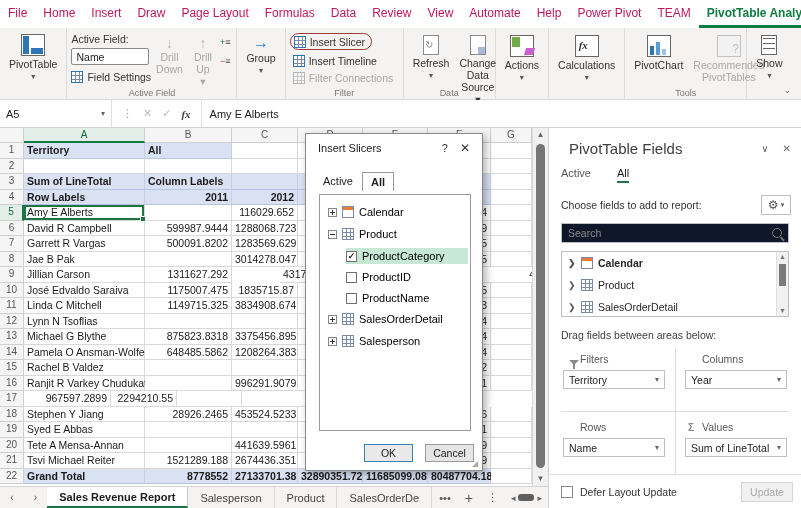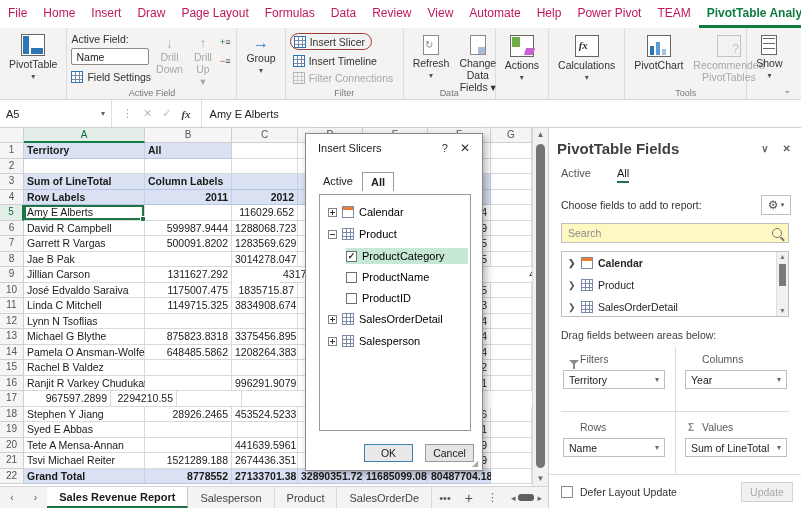--- a/index.html
+++ b/index.html
@@ -79,28 +79,28 @@
   .expander::before,.expander::after { content:""; position:absolute; background:#333; }
   .expander::before { left:1px; right:1px; top:3px; height:1px; }
   .expander.plus::after { top:1px; bottom:1px; left:3px; width:1px; }
   .cb { width:11px; height:11px; border:1px solid #707070; background:#fff; flex:none; font-size:9px; line-height:9px; text-align:center; color:#1a1a1a; font-weight:bold; }
   #dlg-btns { position:absolute; left:0; right:0; top:310px; display:flex; justify-content:flex-end; gap:12px; padding-right:8px; }
   .dbtn { width:49px; height:18px; background:#e5e5e5; border:1px solid #9a9a9a; font-size:10.5px; text-align:center; line-height:16px; color:#1a1a1a; }
   .dbtn.def { border:1.5px solid #3c7fb1; background:#e9e9e9; }
   #dlg-grip { position:absolute; right:2px; bottom:2px; width:8px; height:8px; color:#aaa; font-size:8px; line-height:8px; }
   
   #pane { position:absolute; left:548px; top:128px; width:253px; height:380px; background:#fff; border-left:1px solid #d0d0d0; font-size:10.5px; color:#333; }
-  #pane-title { display:flex; align-items:center; padding:12px 10px 6px 8px; font-size:15px; color:#404040;font-weight:bold; }
+  #pane-title { display:flex; align-items:center; padding:12px 10px 6px 20px; font-size:15px; color:#404040; }
   #pane-title .pic { margin-left:auto; color:#666; font-size:10px; }
   #pane-title .pic + .pic { margin-left:14px; }
   #pane-tabs { display:flex; gap:26px; padding:4px 12px 8px; font-size:11px; color:#555; }
   .ptab.active { color:#1a1a1a; border-bottom:2px solid #217346; padding-bottom:2px; }
   #chooser { display:flex; align-items:center; padding:4px 10px 6px 12px; }
   #gearbtn { margin-left:auto; width:30px; height:20px; border:1px solid #bfbfbf; background:#fff; display:flex; align-items:center; justify-content:center; gap:2px; color:#555; font-size:11px; }
-  #searchbox { margin:2px 12px 8px; height:20px; border:1px solid #bfbfbf; display:flex; align-items:center; padding:0 6px; color:#8a8a8a; background:#fef9c3; }
+  #searchbox { margin:2px 12px 8px; height:20px; border:1px solid #bfbfbf; display:flex; align-items:center; padding:0 6px; color:#8a8a8a; background:#0f172a; }
   #fieldlist { position:relative; margin:0 12px; height:66px; border:1px solid #bfbfbf; overflow:hidden; background:#fff; }
   .fitem { display:flex; align-items:center; gap:5px; height:22px; padding-left:6px; color:#262626; }
   .fitem .ch { color:#555; font-size:9px; width:8px; }
   .fitem.b { font-weight:bold; }
   #flscroll { position:absolute; right:0; top:0; bottom:0; width:12px; background:#f1f1f1; border-left:1px solid #e0e0e0; font-size:7px; color:#777; text-align:center; }
   #flscroll .thumb { position:absolute; left:2px; right:2px; top:12px; height:22px; background:#7a7a7a; }
   #flscroll .up { line-height:10px; }
   #flscroll .dn { position:absolute; bottom:0; left:0; right:0; line-height:10px; }
   #draglabel { padding:12px 12px 6px; color:#404040; }
   #areas { position:relative; margin:0 12px; height:128px; }
@@ -225,21 +225,21 @@
           <span style="position:absolute;left:2px;top:4px;color:#8a8a8a;font-size:10px">↻</span>
         </span>
       <span>Refresh</span>
       <span class="chev">▾</span>
     </div>
     <div class="bigbtn" style="padding-top:4px">
       <span class="big-icon" style="width:16px;height:20px">
           <span class="bi-frame" style="border-color:#8a8a8a"></span>
           <span class="bi-blue" style="right:1px;bottom:1px;width:7px;height:7px;background:#a9b9d9"></span>
         </span>
-      <span><span>Change Data</span><br><span>Fields</span> ▾</span>
+      <span><span>Change Data</span><br><span>Source</span> ▾</span>
     </div>
     <span class="glabel">Data</span>
   </div>
 
   <div class="rgroup">
     <div class="bigbtn" style="padding-top:4px">
       <span class="big-icon">
           <span class="bi-frame"></span>
           <span class="bi-blue" style="left:2px;top:2px;width:8px;height:10px;background:#70ad47"></span>
           <span class="bi-pink" style="right:0;bottom:2px;width:9px;height:7px;transform:skewX(-18deg)"></span>
@@ -568,25 +568,25 @@
         <span class="expander "></span>
         <span class="mini-table"></span>
         <span>Product</span>
       </div>
       <div class="titem child hl">
         <span class="cb">✓</span>
         <span>ProductCategory</span>
       </div>
       <div class="titem child">
         <span class="cb"></span>
-        <span>ProductName</span>
+        <span>ProductID</span>
       </div>
       <div class="titem child">
         <span class="cb"></span>
-        <span>ProductID</span>
+        <span>ProductName</span>
       </div>
       <div class="titem">
         <span class="expander plus"></span>
         <span class="mini-table"></span>
         <span>SalesOrderDetail</span>
       </div>
       <div class="titem">
         <span class="expander plus"></span>
         <span class="mini-table"></span>
         <span>Salesperson</span>

